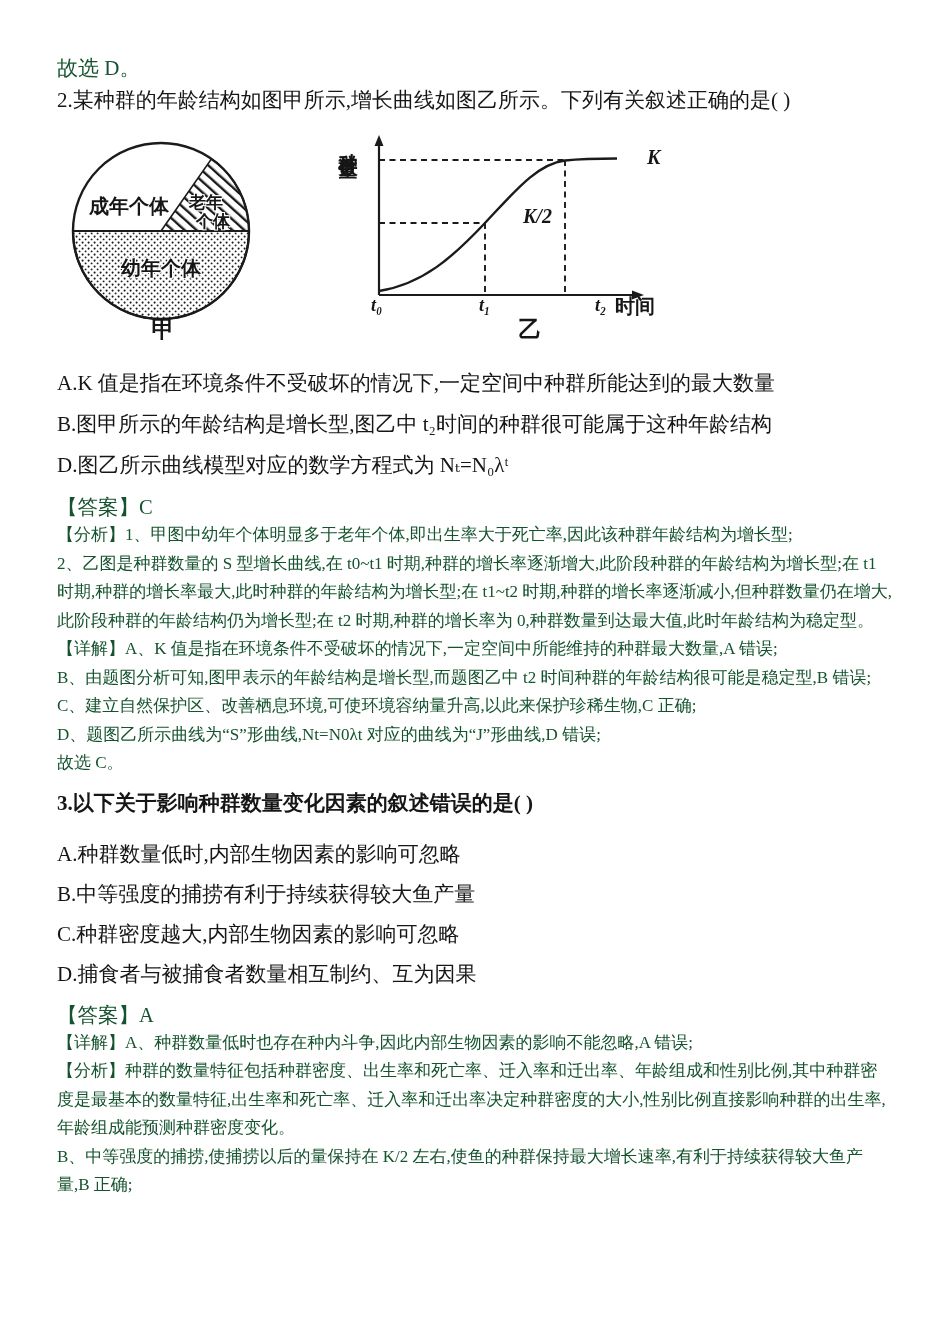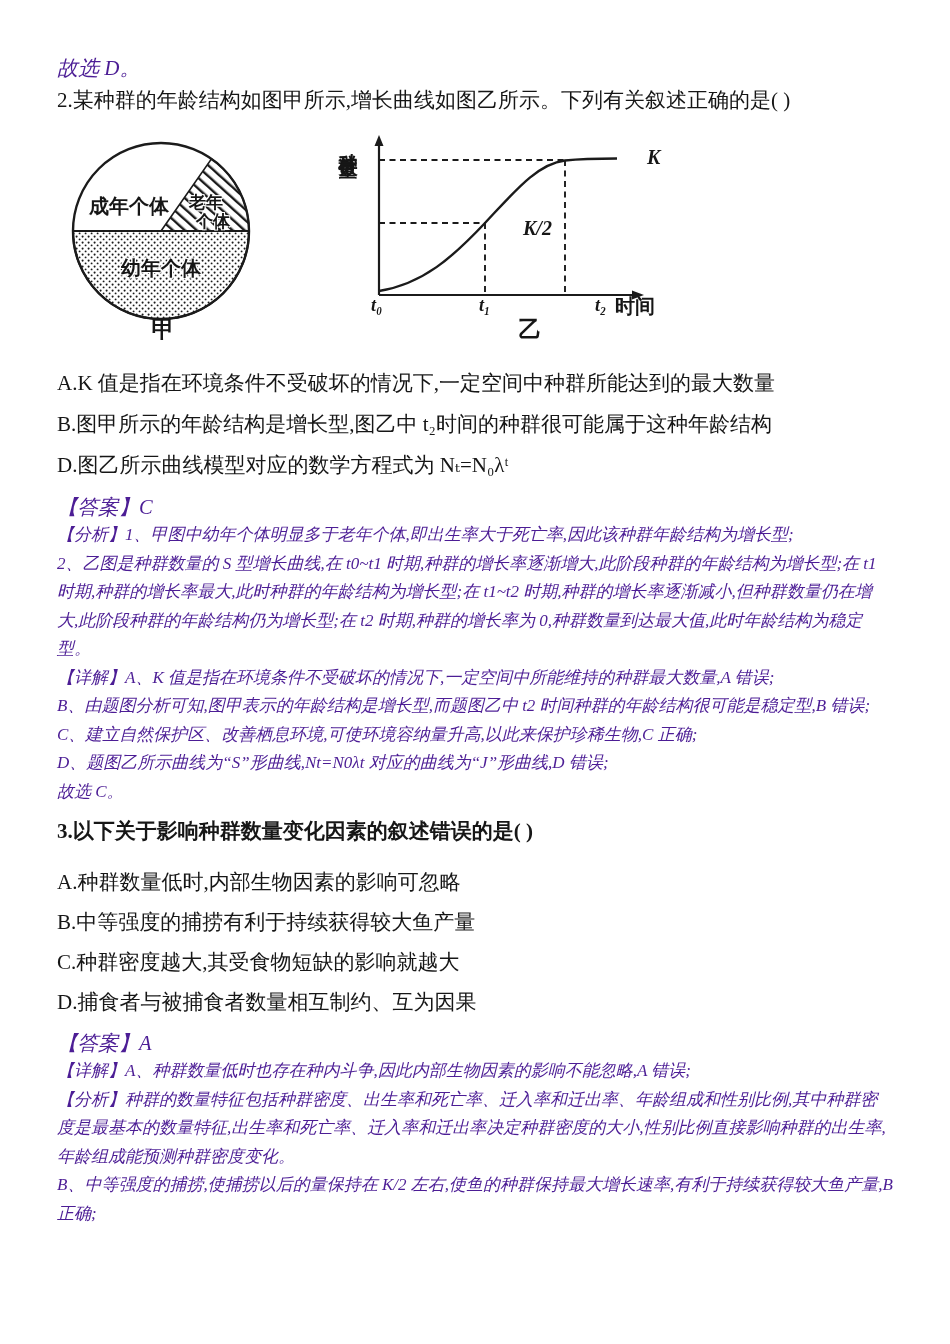--- a/index.html
+++ b/index.html
@@ -2,21 +2,21 @@
 <html><head>
 <meta charset="utf-8">
 <style>
   html,body { margin:0; padding:0; }
   body {
     width:950px; height:1344px; background:#ffffff; overflow:hidden;
     font-family:"Liberation Serif","DejaVu Serif",serif;
     color:#161616;
   }
   .doc { padding:56px 57px 0 57px; }
-  .red { color:#4c1d95;font-style:italic; }
+  .red { color:#14532d; }
   .black { color:#161616; }
 
   p { margin:0; }
   .line-red { font-size:21px; line-height:25px; margin-bottom:4px; }
   .stem { font-size:21px; line-height:26px; margin-top:6px; }
 
   
   .figures { display:flex; gap:52px; margin:20px 0 6px 6px; }
   .fig { position:relative; }
   .fig-jia { width:220px; height:212px; }
@@ -98,21 +98,21 @@
         <polygon points="279,162 267,157.5 267,166.5" fill="#1b1b1b"></polygon>
 
         <line x1="14" y1="27" x2="200" y2="27" stroke="#1b1b1b" stroke-width="1.9" stroke-dasharray="6,4.5"></line>
         <line x1="200" y1="27" x2="200" y2="162" stroke="#1b1b1b" stroke-width="1.9" stroke-dasharray="6,4.5"></line>
         <line x1="14" y1="90" x2="120" y2="90" stroke="#1b1b1b" stroke-width="1.9" stroke-dasharray="6,4.5"></line>
         <line x1="120" y1="90" x2="120" y2="162" stroke="#1b1b1b" stroke-width="1.9" stroke-dasharray="6,4.5"></line>
 
         <path d="M14,158 C58,151 88,124 120,90 C150,58 172,31 200,27.5 C216,25.8 236,25.5 252,25.5" fill="none" stroke="#1b1b1b" stroke-width="2.4"></path>
       </svg>
       <span class="curve-txt it k-lab" style="left:312px; top:13px;">K</span>
-      <span class="curve-txt it k-lab" style="left:188px; top:84px;text-align:right;">K/2</span>
+      <span class="curve-txt it k-lab" style="left:188px; top:72px;text-align:right;">K/2</span>
       <span class="curve-txt it t-lab" style="left:36px; top:162px;">t₀</span>
       <span class="curve-txt it t-lab" style="left:144px; top:162px;">t₁</span>
       <span class="curve-txt it t-lab" style="left:224px; top:162px;margin-left:36px;">t₂</span>
       <span class="curve-txt x-lab" style="left:280px; top:160px;">时间</span>
       <div class="fig-caption" style="left:60px;">乙</div>
     </div>
   </div>
 
   <div class="options black">
     <p>A.K 值是指在环境条件不受破坏的情况下,一定空间中种群所能达到的最大数量</p>
@@ -129,21 +129,21 @@
     <p class="redp">C、建立自然保护区、改善栖息环境,可使环境容纳量升高,以此来保护珍稀生物,C 正确;</p>
     <p class="redp">D、题图乙所示曲线为“S”形曲线,Nt=N0λt 对应的曲线为“J”形曲线,D 错误;</p>
     <p class="redp">故选 C。</p>
   </div>
 
   <p class="stem3 black">3.以下关于影响种群数量变化因素的叙述错误的是(    )</p>
 
   <div class="options options-tight black">
     <p>A.种群数量低时,内部生物因素的影响可忽略</p>
     <p>B.中等强度的捕捞有利于持续获得较大鱼产量</p>
-    <p>C.种群密度越大,其受食物短缺的影响就越大</p>
+    <p>C.种群密度越大,内部生物因素的影响可忽略</p>
     <p>D.捕食者与被捕食者数量相互制约、互为因果</p>
   </div>
 
   <div class="red">
     <p class="ansline">【答案】A</p>
     <p class="redp">【详解】A、种群数量低时也存在种内斗争,因此内部生物因素的影响不能忽略,A 错误;</p>
     <p class="redp">【分析】种群的数量特征包括种群密度、出生率和死亡率、迁入率和迁出率、年龄组成和性别比例,其中种群密度是最基本的数量特征,出生率和死亡率、迁入率和迁出率决定种群密度的大小,性别比例直接影响种群的出生率,年龄组成能预测种群密度变化。</p>
     <p class="redp">B、中等强度的捕捞,使捕捞以后的量保持在 K/2 左右,使鱼的种群保持最大增长速率,有利于持续获得较大鱼产量,B 正确;</p>
 
   </div>

